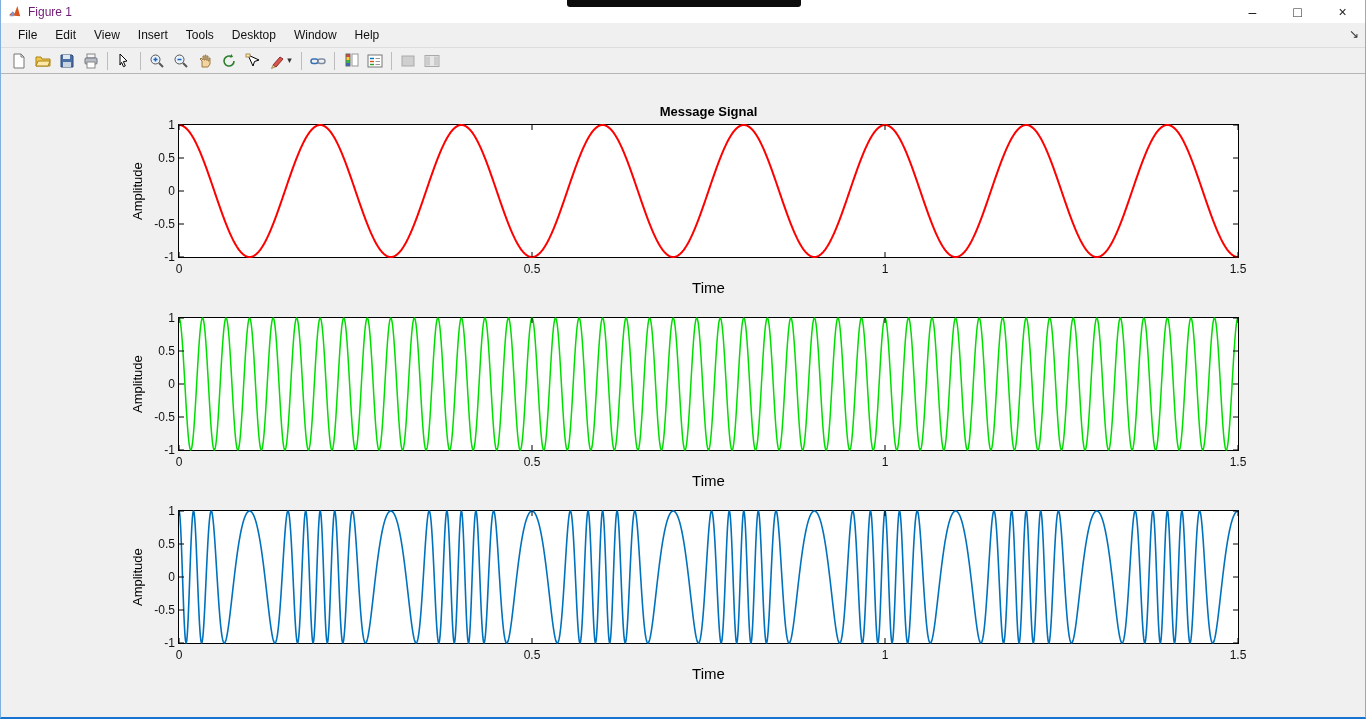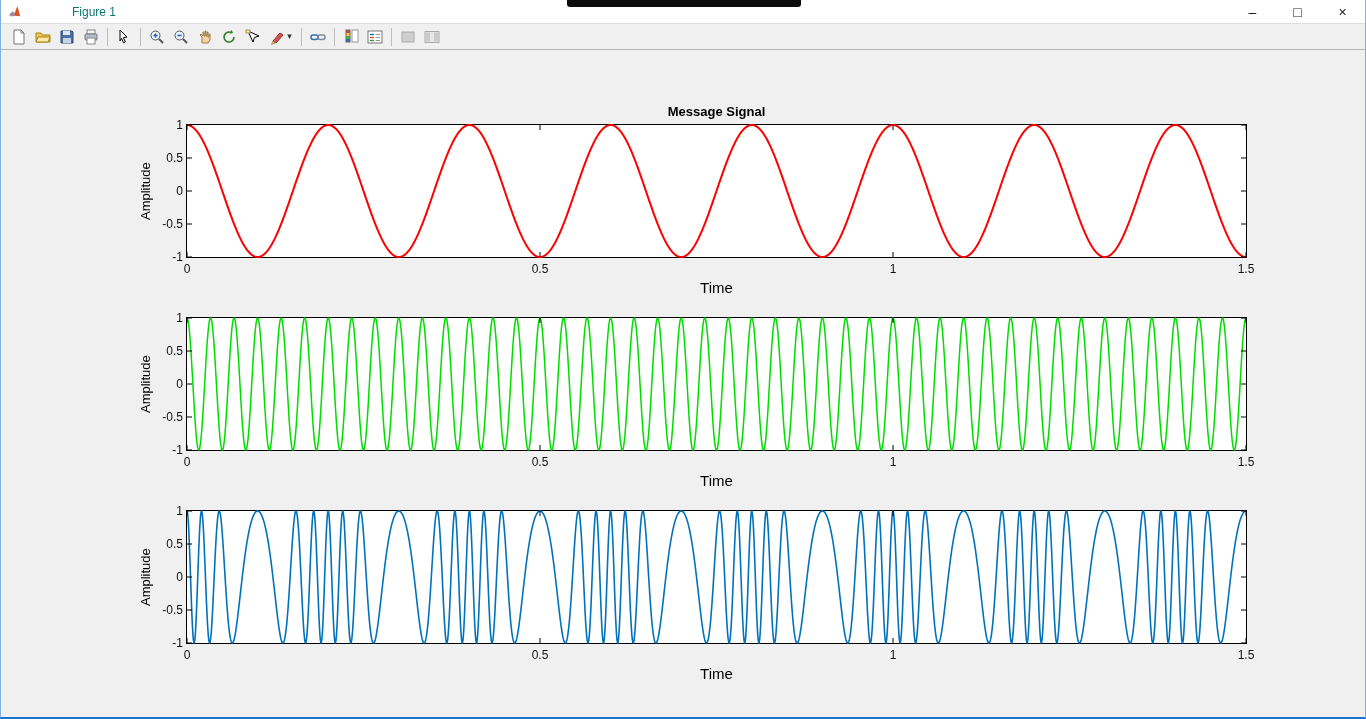--- a/index.html
+++ b/index.html
@@ -5,42 +5,42 @@
   * { box-sizing: border-box; margin: 0; padding: 0; }
   html,body { width: 1366px; height: 719px; }
   body { font-family: "Liberation Sans", sans-serif; background: #555; }
 
   .window{position:relative;width:1366px;height:719px;background:#f0f0f0;
     border-left:1px solid #7fb0de;border-right:1px solid #7fb0de;border-bottom:2px solid #1673d1;overflow:hidden;}
 
   
   .titlebar{position:relative;height:23px;background:#ffffff;display:flex;align-items:center;padding-left:7px;}
   .app-icon{width:15px;height:15px;margin-right:5px;flex:0 0 auto;}
-  .title-text{font-size:12px;color:#0f766e;margin-left:44px;}
+  .title-text{font-size:12px;color:#701a75;}
   .artifact{position:absolute;left:566px;top:0;width:234px;height:7px;background:#0c0c0c;border-radius:0 0 3px 3px;}
   .win-controls{position:absolute;right:0;top:0;height:23px;display:flex;}
   .win-btn{width:45px;height:23px;display:flex;align-items:center;justify-content:center;font-size:14px;color:#222;cursor:pointer;background:#fff;border:none;}
 
   
   .menubar{position:relative;height:24px;background:#f0f0f0;display:flex;align-items:center;padding-left:8px;}
   .menu-item{font-size:12px;color:#111;padding:4px 9px;cursor:pointer;}
   .dock-arrow{position:absolute;right:6px;top:4px;font-size:12px;color:#333;cursor:pointer;}
 
   
   .toolbar{height:27px;background:#f0f0f0;border-top:1px solid #dddddd;border-bottom:1px solid #b5b5b5;
     display:flex;align-items:center;padding-left:6px;}
   .tb{width:24px;height:22px;display:flex;align-items:center;justify-content:center;background:transparent;border:none;cursor:pointer;}
   .tb svg{width:16px;height:16px;display:block;}
   .tb.wide{width:32px;}
   .caret{font-size:9px;color:#333;margin-left:1px;line-height:1;}
   .sep{width:1px;height:18px;background:#bdbdbd;margin:0 4px;flex:0 0 auto;}
   .dim{opacity:.8;}
 
   
-  .canvas{position:absolute;left:8px;top:74px;width:1120px;bottom:2px;background:#f0f0f0;}
+  .canvas{position:absolute;left:0;top:74px;width:1120px;bottom:2px;background:#f0f0f0;}
   .plot{position:absolute;left:0;width:1364px;height:195px;}
   .plot-title{position:absolute;left:178px;width:1059px;top:5px;text-align:center;font-size:13px;font-weight:bold;color:#000;}
   .axes{position:absolute;left:177px;top:25px;}
   .ylabel{position:absolute;left:129px;top:25px;height:134px;width:15px;writing-mode:vertical-rl;transform:rotate(180deg);text-align:center;font-size:13px;color:#000;}
   .xlabel{position:absolute;left:178px;width:1059px;top:180px;text-align:center;font-size:15px;color:#000;}
   .xtick{position:absolute;width:50px;text-align:center;font-size:12px;color:#111;top:163px;}
   .ytick{position:absolute;width:44px;text-align:right;font-size:12px;color:#111;left:130px;height:14px;line-height:14px;}
 </style>
 </head>
 <body>
@@ -56,20 +56,31 @@
     </span>
     <span class="title-text">Figure 1</span>
     <div class="artifact"></div>
     <div class="win-controls">
       <button class="win-btn">–</button>
       <button class="win-btn">□</button>
       <button class="win-btn">×</button>
     </div>
   </div>
 
+  <div class="menubar">
+    <span class="menu-item">File</span>
+    <span class="menu-item">Edit</span>
+    <span class="menu-item">View</span>
+    <span class="menu-item">Insert</span>
+    <span class="menu-item">Tools</span>
+    <span class="menu-item">Desktop</span>
+    <span class="menu-item">Window</span>
+    <span class="menu-item">Help</span>
+    <span class="dock-arrow">↘</span>
+  </div>
 
   <div class="toolbar">
     <button class="tb">
         <svg viewBox="0 0 16 16">
       <path d="M3 1h7l3 3v11H3z" fill="#fff" stroke="#777"></path>
           <path d="M10 1v3h3" fill="none" stroke="#777"></path>
         </svg>
       </button>
     <button class="tb">
         <svg viewBox="0 0 16 16">

